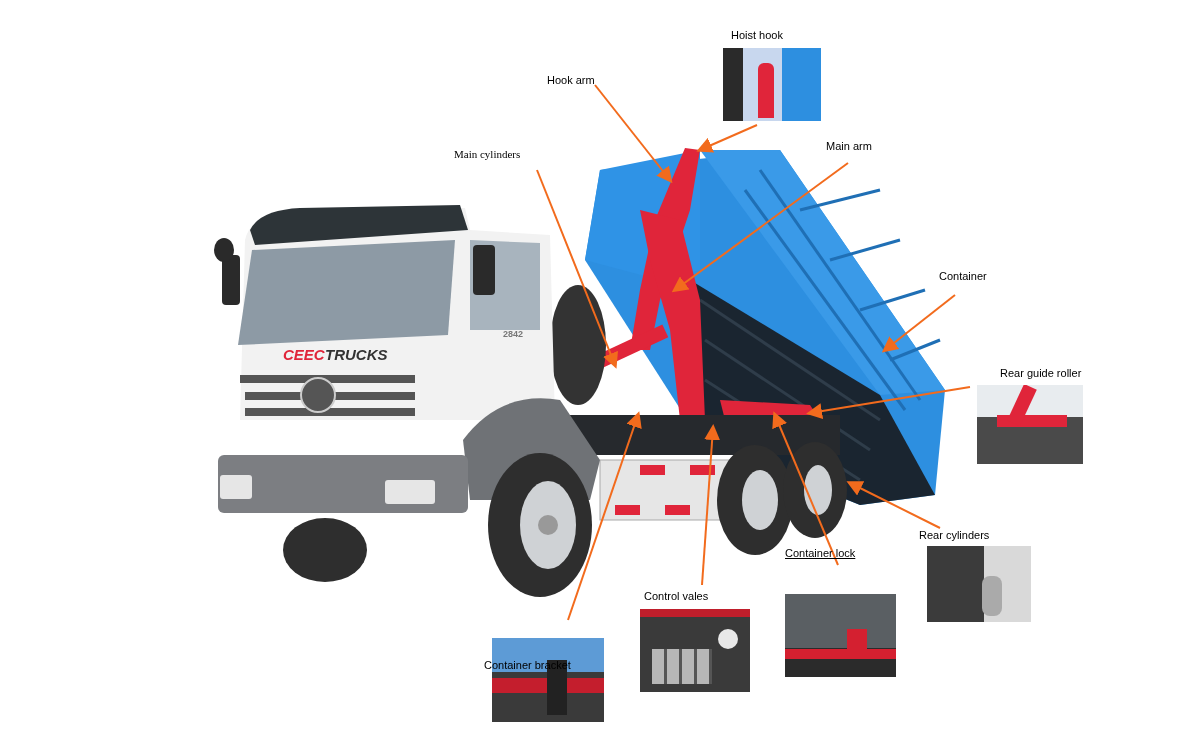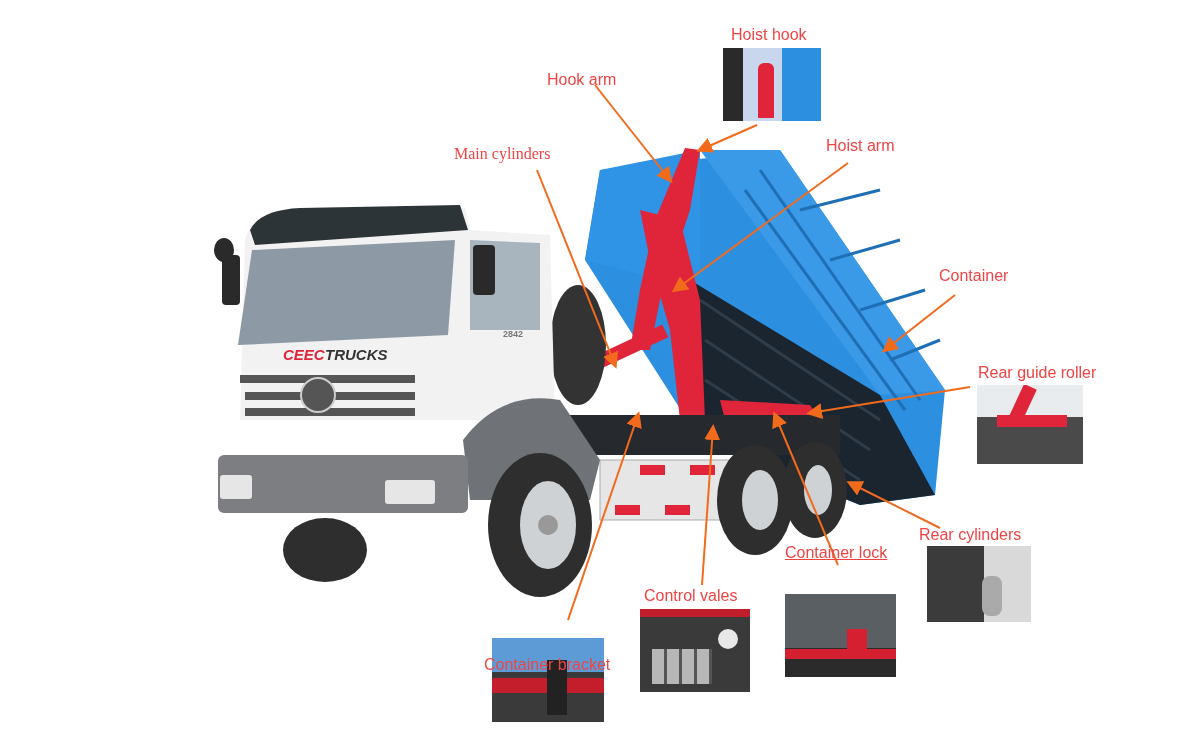--- a/index.html
+++ b/index.html
@@ -1,17 +1,17 @@
 <!DOCTYPE html>
 <html><head>
 <meta charset="utf-8">
 <style>
   html,body{margin:0;padding:0;background:#ffffff;}
   body{width:1200px;height:746px;position:relative;overflow:hidden;font-family:"Liberation Sans",sans-serif;}
-  .label{position:absolute;font-size:16px;color:#ef4444;white-space:nowrap;line-height:18px;}
+  .label{position:absolute;font-size:11px;color:#000000;white-space:nowrap;line-height:18px;}
   .thumb{position:absolute;overflow:hidden;}
   svg.layer{position:absolute;left:0;top:0;}
 </style>
 </head>
 <body>
 
 <svg class="layer" width="1200" height="746" viewBox="0 0 1200 746">
 
   <g>
     <polygon points="600,170 780,150 945,390 935,495 860,505 700,440 585,260" fill="#2d8fe0"></polygon>
@@ -125,20 +125,20 @@
     <line x1="970" y1="387" x2="810" y2="413"></line>
     <line x1="940" y1="528" x2="850" y2="483"></line>
     <line x1="838" y1="565" x2="775" y2="415"></line>
     <line x1="702" y1="585" x2="713" y2="428"></line>
     <line x1="568" y1="620" x2="638" y2="415"></line>
   </g>
 </svg>
 
 <div class="label" style="left:731px;top:26px;">Hoist hook</div>
 <div class="label" style="left:547px;top:71px;text-align:center;">Hook arm</div>
-<div class="label" style="left:826px;top:137px;">Hoist arm</div>
+<div class="label" style="left:826px;top:137px;">Main arm</div>
 <div class="label" style="left:454px;top:145px;font-family:Liberation Serif, serif;">Main cylinders</div>
 <div class="label" style="left:915px;top:267px;margin-left:24px;">Container</div>
-<div class="label" style="left:978px;top:364px;">Rear guide roller</div>
+<div class="label" style="left:1000px;top:364px;">Rear guide roller</div>
 <div class="label" style="left:919px;top:526px;">Rear cylinders</div>
 <div class="label" style="left:785px;top:544px;text-decoration:underline;">Container lock</div>
 <div class="label" style="left:644px;top:587px;">Control vales</div>
 <div class="label" style="left:484px;top:620px;margin-top:36px;">Container bracket</div>
 
 </body></html>

